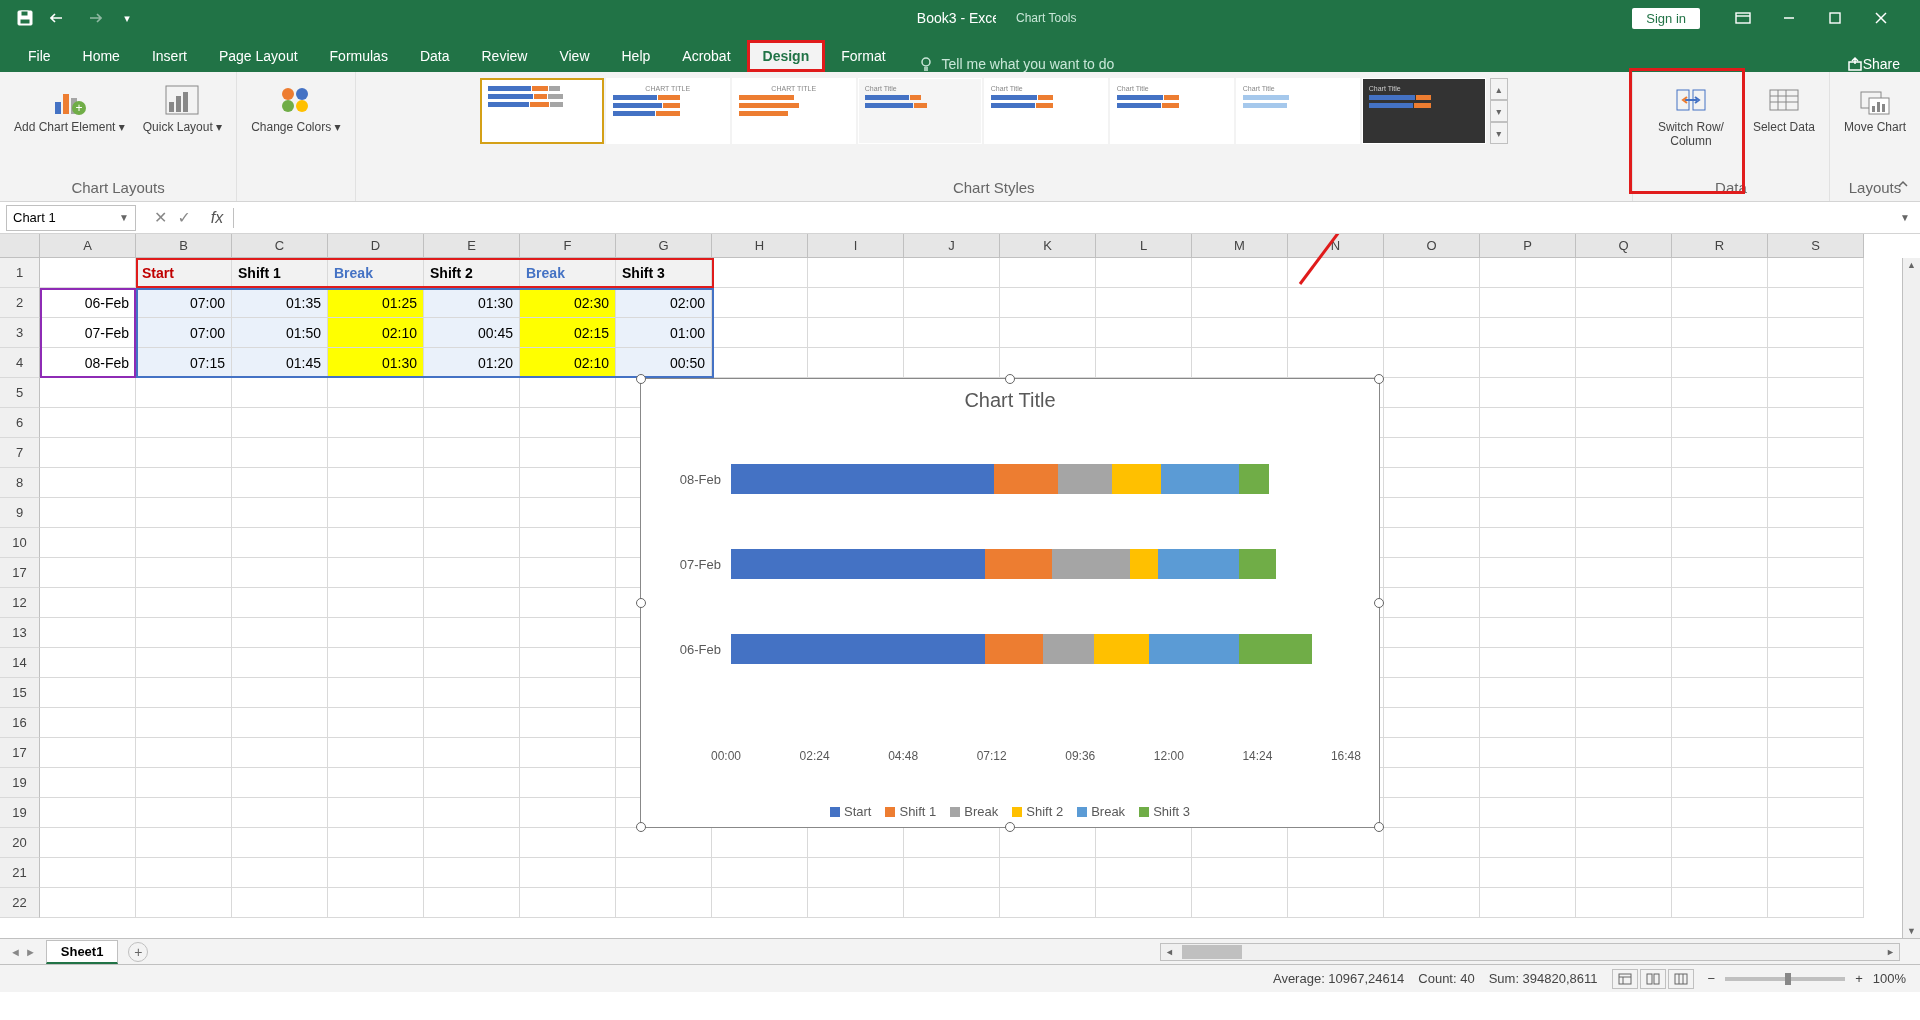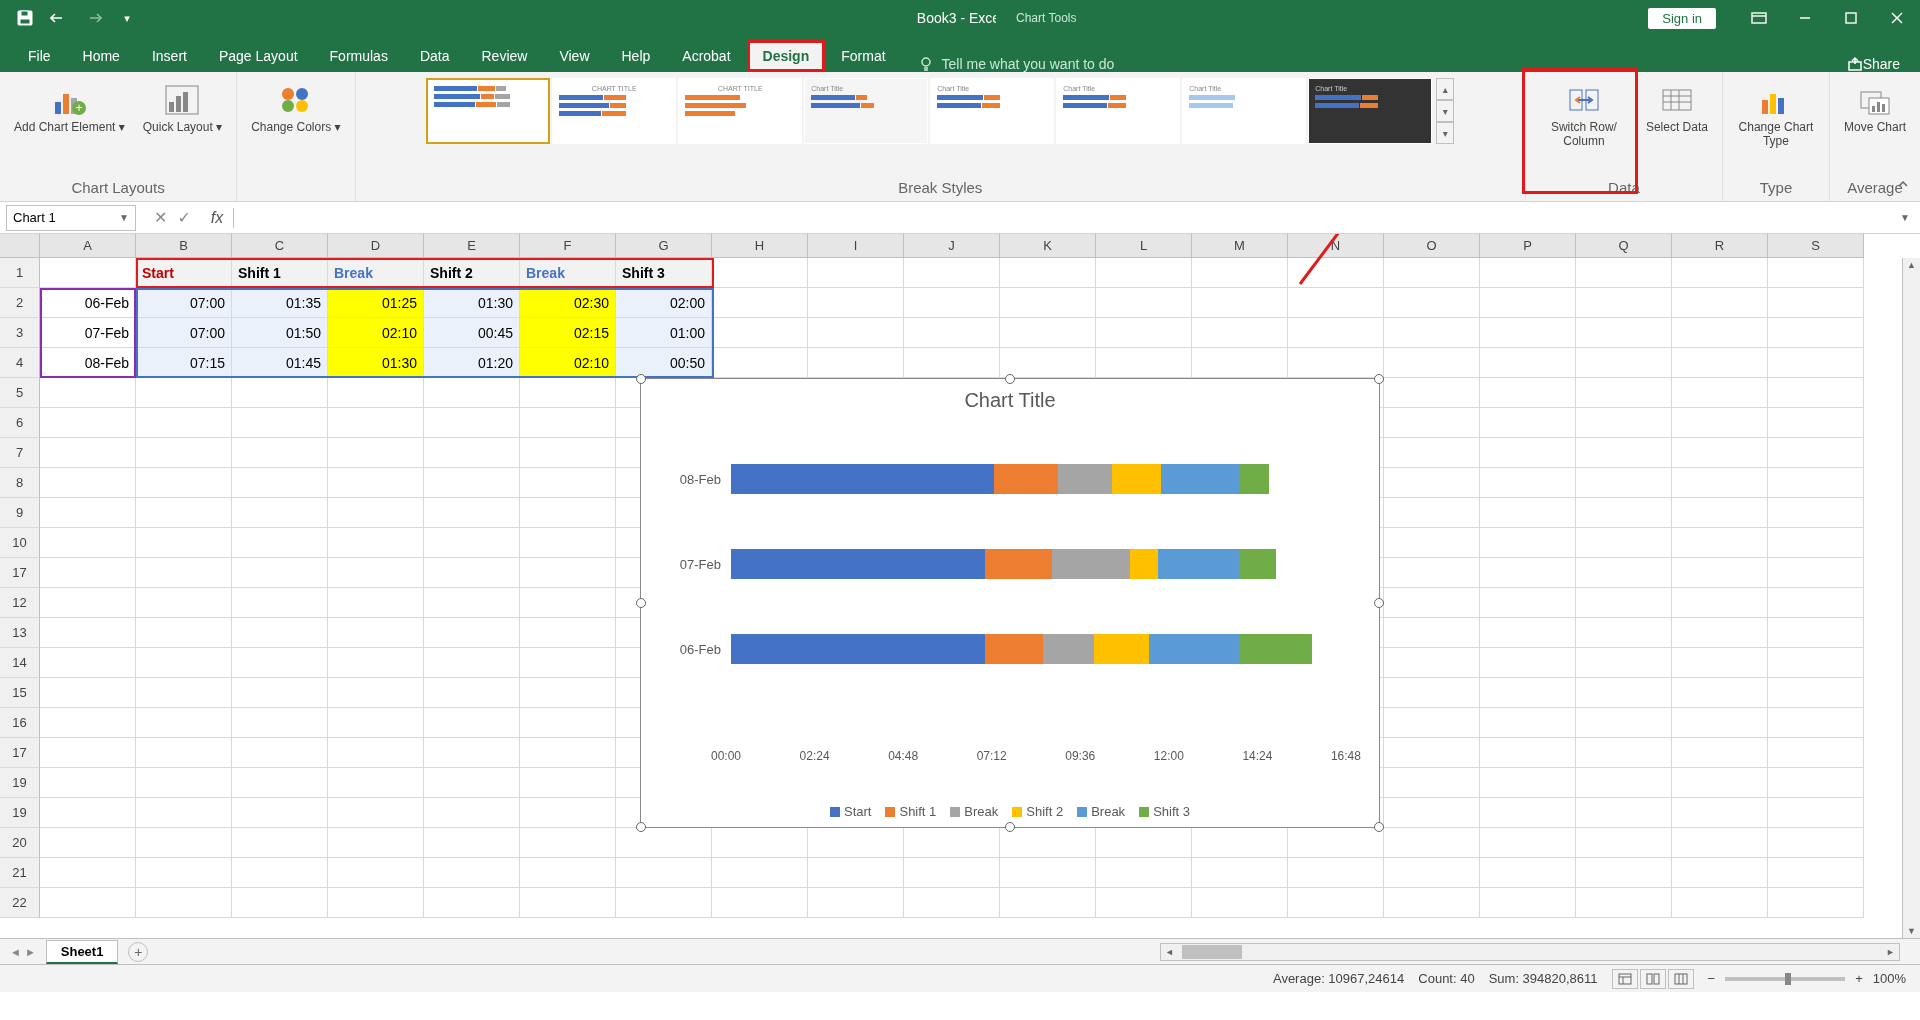--- a/index.html
+++ b/index.html
@@ -5,21 +5,21 @@
 * { box-sizing: border-box; margin: 0; padding: 0; font-family: "Segoe UI", Arial, sans-serif; }
 html, body { width: 1920px; height: 1020px; overflow: hidden; background: #fff; }
 
 
 .titlebar { height: 36px; background: #217346; display: flex; align-items: center; color: #fff; position: relative; }
 .qat { display: flex; align-items: center; gap: 4px; padding-left: 10px; }
 .qat-btn { width: 30px; height: 28px; display: flex; align-items: center; justify-content: center; }
 .qat-btn svg { stroke: #fff; fill: none; }
 .title-center { position: absolute; left: 50%; transform: translateX(-50%); font-size: 14px; }
 .chart-tools { position: absolute; left: 996px; top: 0; height: 36px; padding: 0 20px; display: flex; align-items: center; background: #217346; font-size: 12px; color: #c9e7d8; }
-.win-controls { position: absolute; right: 0; display: flex; align-items: center; }
+.win-controls { position: absolute; right: 16px; display: flex; align-items: center; }
 .signin { background: #fff; color: #217346; padding: 3px 14px; border-radius: 2px; font-size: 13px; margin-right: 20px; }
 .wc { width: 46px; height: 36px; display: flex; align-items: center; justify-content: center; }
 
 
 .menubar { height: 36px; background: #217346; display: flex; align-items: flex-end; padding-left: 12px; color: #fff; }
 .mtab { padding: 8px 16px; font-size: 14px; cursor: pointer; }
 .mtab.active { background: #f3f3f3; color: #217346; }
 .mtab.highlight { outline: 3px solid #e01b1b; outline-offset: -3px; font-weight: bold; }
 .tellme { display: flex; align-items: center; gap: 8px; padding: 0 16px; font-size: 14px; color: #c9e7d8; }
 .share { margin-left: auto; margin-right: 20px; display: flex; align-items: center; font-size: 14px; }
@@ -340,21 +340,21 @@
               <span style="width:16%;background:#ed7d31"></span>
             </div>
           </div>
         </div>
       <div class="gallery-more">
           <div>▴</div>
           <div>▾</div>
           <div>▾</div>
         </div>
     </div>
-    <div class="rgroup-label">Break Styles</div>
+    <div class="rgroup-label">Chart Styles</div>
   </div>
 
   <div class="rgroup data-group">
     <div class="rrow">
       <div class="rbtn" style="width:100px">
         <div class="rbtn-icon">
             <svg width="40" height="32">
               <rect x="6" y="6" width="12" height="20" fill="none" stroke="#4472c4"></rect>
               <rect x="22" y="6" width="12" height="20" fill="none" stroke="#4472c4"></rect>
               <path d="M14 16 L26 16" stroke="#4472c4" stroke-width="2" marker-end=""></path>
@@ -374,48 +374,35 @@
               <line x1="20" y1="6" x2="20" y2="26" stroke="#888"></line>
             </svg>
           </div>
         <span>Select Data</span>
       </div>
     </div>
     <div class="rgroup-label">Data</div>
     <div class="red-box" style="left:-4px;top:-4px;width:116px;height:126px"></div>
   </div>
 
-  <div class="rgroup">
-    <div class="rbtn" style="width:90px">
-      <div class="rbtn-icon">
-          <svg width="36" height="32">
-            <rect x="4" y="16" width="6" height="14" fill="#ed7d31"></rect>
-            <rect x="12" y="10" width="6" height="20" fill="#ffc000"></rect>
-            <rect x="20" y="14" width="6" height="16" fill="#4472c4"></rect>
-          </svg>
-        </div>
-      <span>Change Chart Type</span>
-    </div>
-    <div class="rgroup-label">Type</div>
-  </div>
 
   <div class="rgroup" style="border-right:none">
     <div class="rbtn">
       <div class="rbtn-icon">
           <svg width="36" height="32">
             <rect x="4" y="8" width="20" height="16" fill="none" stroke="#888"></rect>
             <rect x="12" y="14" width="20" height="16" fill="#fff" stroke="#888"></rect>
             <rect x="15" y="22" width="3" height="6" fill="#888"></rect>
             <rect x="20" y="18" width="3" height="10" fill="#888"></rect>
             <rect x="25" y="20" width="3" height="8" fill="#888"></rect>
           </svg>
         </div>
       <span>Move Chart</span>
     </div>
-    <div class="rgroup-label">Average</div>
+    <div class="rgroup-label">Layouts</div>
   </div>
 
   <div class="collapse-btn"><svg width="14" height="14" stroke="#666" fill="none" stroke-width="1.5">
         <path d="M3 9 L7 5 L11 9"></path>
       </svg></div>
 </div>
 
 <div class="fbar">
   <div class="namebox">
     <span>Chart 1</span>

